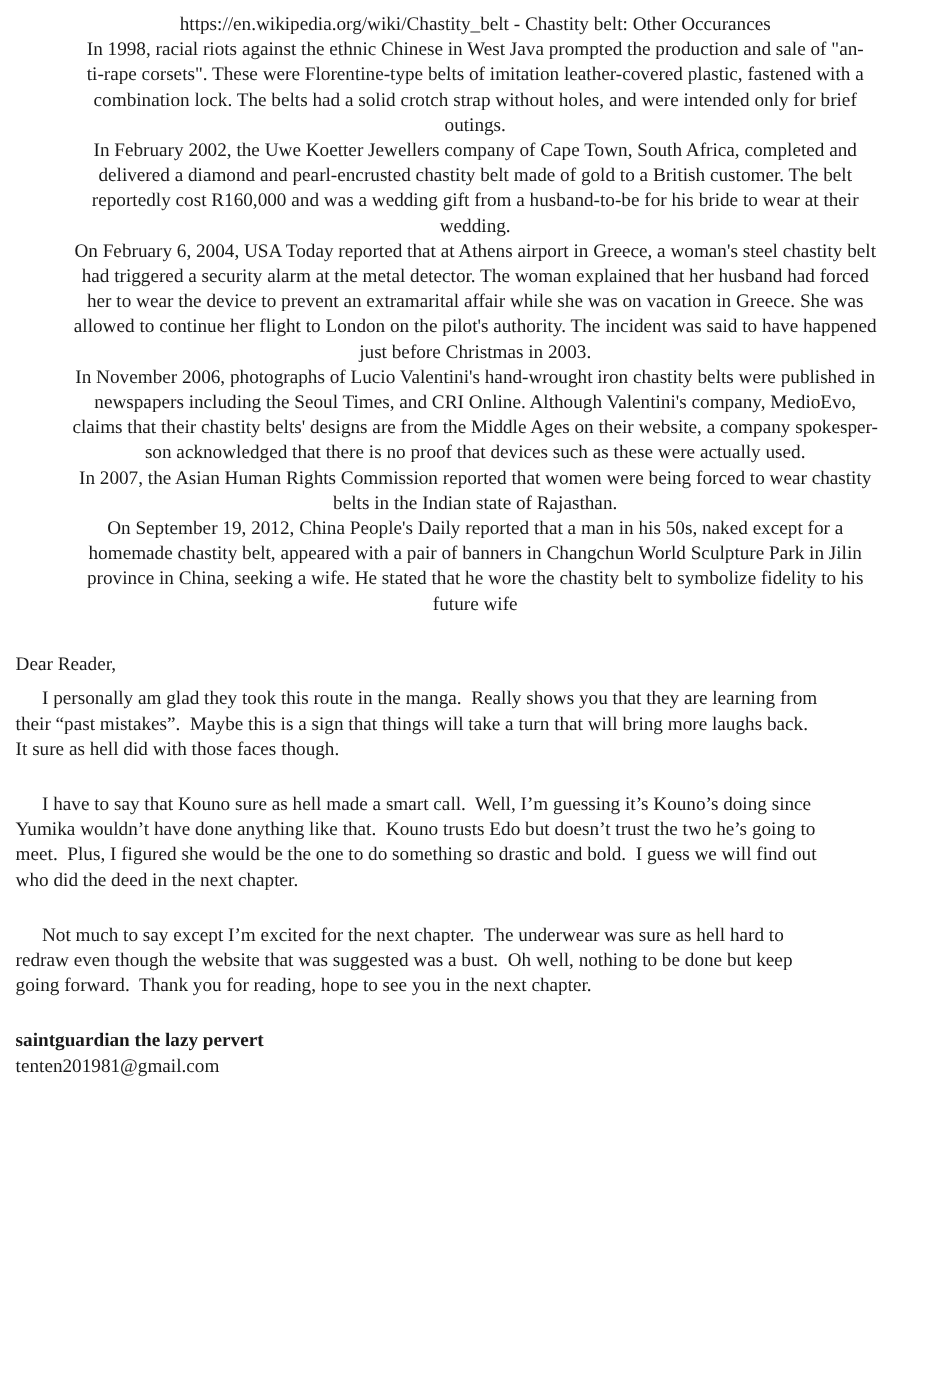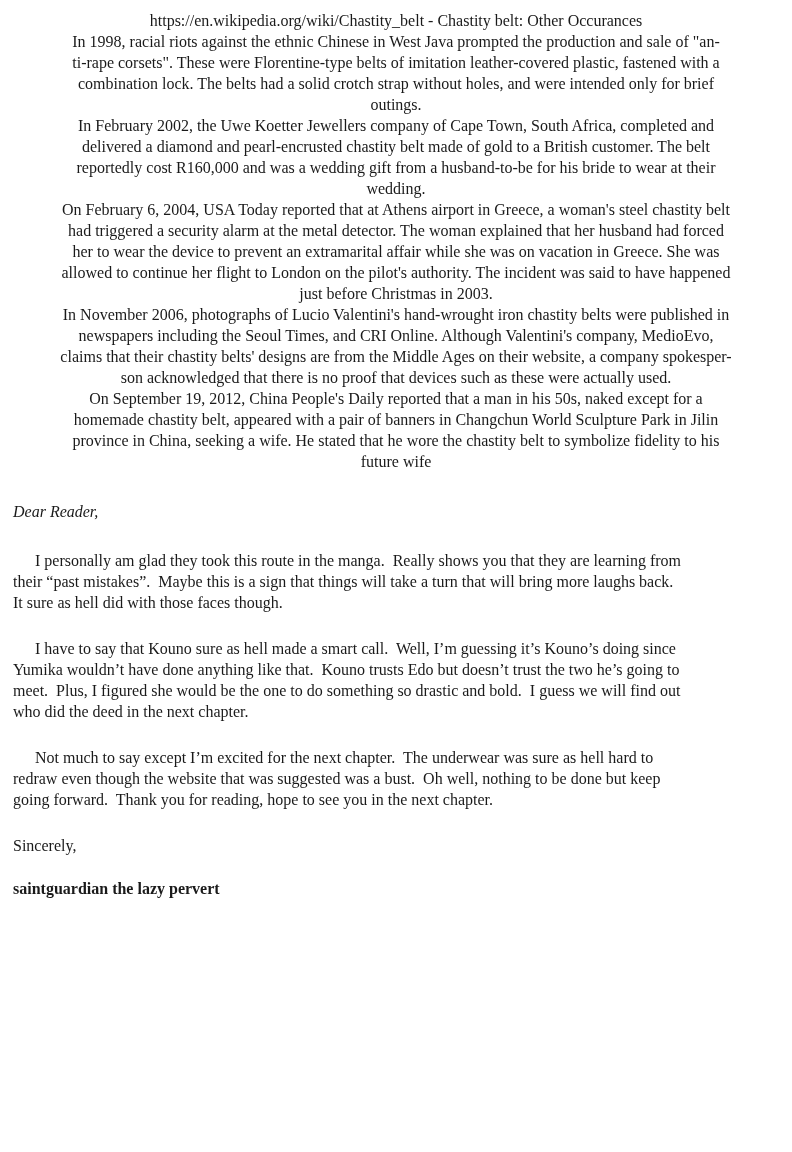--- a/index.html
+++ b/index.html
@@ -30,22 +30,21 @@
     text-align: left;
   }
   .letter p {
     margin: 0 0 25px 0;
     white-space: pre-wrap;
   }
   .letter p.lpara {
     text-indent: 22px;
   }
   .letter p.salutation {
-    margin-bottom: 28px;
-    font-style: italic;
+    margin-bottom: 8px;
   }
   .letter p.closing {
     margin-bottom: 22px;
   }
   .letter p.sig-name {
     margin-bottom: 0;
     font-weight: bold;
   }
   .letter p.sig-email {
     margin: 0;
@@ -68,35 +67,37 @@
 wedding.</p>
     <p>On February 6, 2004, USA Today reported that at Athens airport in Greece, a woman's steel chastity belt
 had triggered a security alarm at the metal detector. The woman explained that her husband had forced
 her to wear the device to prevent an extramarital affair while she was on vacation in Greece. She was
 allowed to continue her flight to London on the pilot's authority. The incident was said to have happened
 just before Christmas in 2003.</p>
     <p>In November 2006, photographs of Lucio Valentini's hand-wrought iron chastity belts were published in
 newspapers including the Seoul Times, and CRI Online. Although Valentini's company, MedioEvo,
 claims that their chastity belts' designs are from the Middle Ages on their website, a company spokesper-
 son acknowledged that there is no proof that devices such as these were actually used.</p>
+    <p>In 2007, the Asian Human Rights Commission reported that women were being forced to wear chastity
+belts in the Indian state of Rajasthan.</p>
     <p>On September 19, 2012, China People's Daily reported that a man in his 50s, naked except for a
 homemade chastity belt, appeared with a pair of banners in Changchun World Sculpture Park in Jilin
 province in China, seeking a wife. He stated that he wore the chastity belt to symbolize fidelity to his
 future wife</p>
   </div>
 
   <div class="letter">
     <p class="salutation">Dear Reader,</p>
     <p class="lpara">I personally am glad they took this route in the manga.  Really shows you that they are learning from
 their “past mistakes”.  Maybe this is a sign that things will take a turn that will bring more laughs back.
 It sure as hell did with those faces though.</p>
     <p class="lpara">I have to say that Kouno sure as hell made a smart call.  Well, I’m guessing it’s Kouno’s doing since
 Yumika wouldn’t have done anything like that.  Kouno trusts Edo but doesn’t trust the two he’s going to
 meet.  Plus, I figured she would be the one to do something so drastic and bold.  I guess we will find out
 who did the deed in the next chapter.</p>
     <p class="lpara">Not much to say except I’m excited for the next chapter.  The underwear was sure as hell hard to
 redraw even though the website that was suggested was a bust.  Oh well, nothing to be done but keep
 going forward.  Thank you for reading, hope to see you in the next chapter.</p>
-    <p class="closing">Sincerely,</p>
     <p class="sig-name">saintguardian the lazy pervert</p>
+    <p class="sig-email">tenten201981@gmail.com</p>
   </div>
 
 </div>
 
 </body></html>

